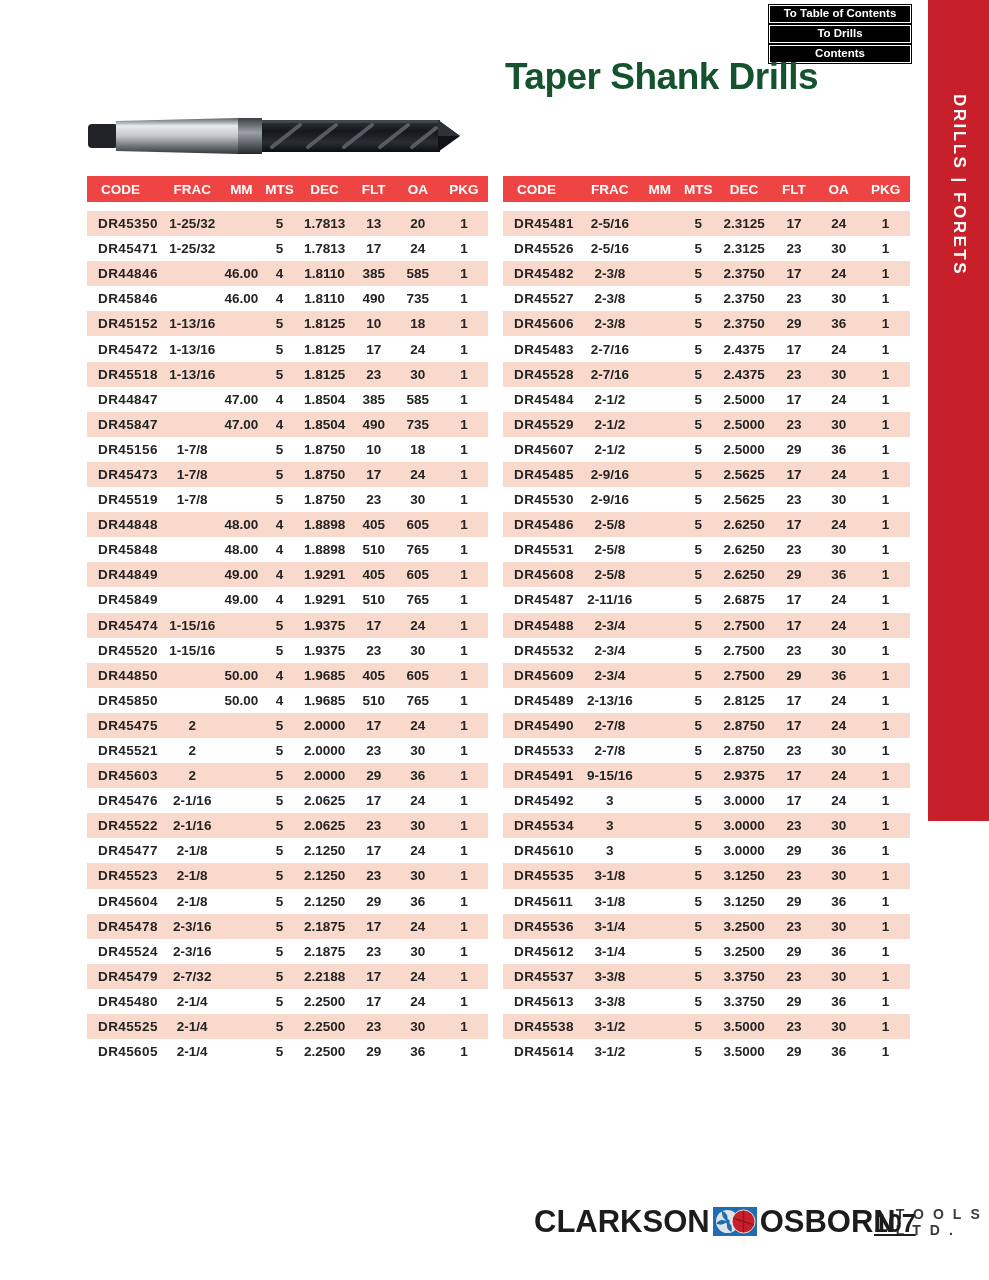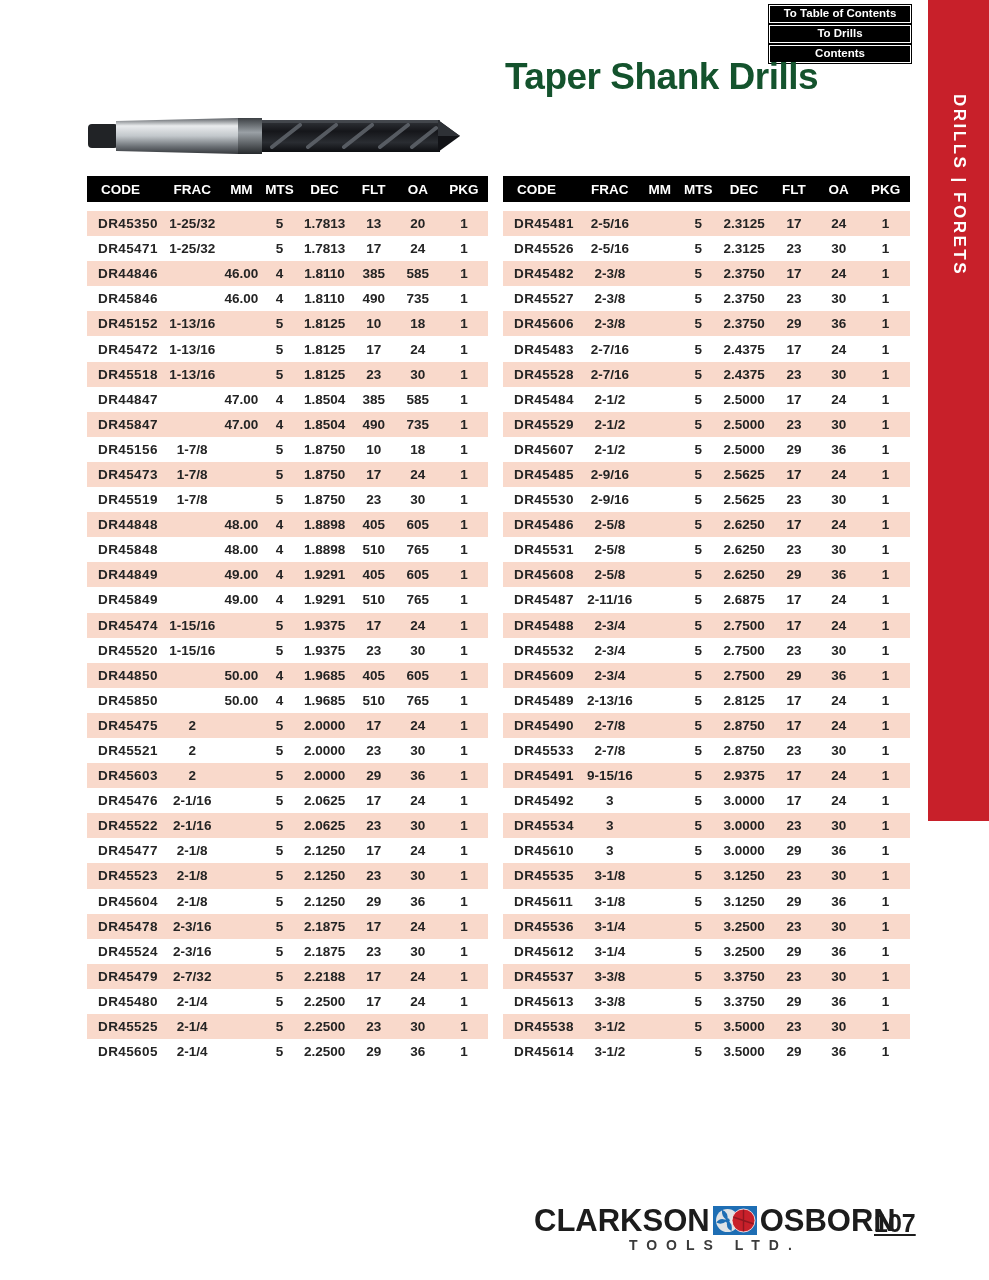--- a/index.html
+++ b/index.html
@@ -40,32 +40,32 @@
   
   .drill-table { position:absolute; top:176px; }
   .drill-table.left  { left:87px;  width:401px; }
   .drill-table.right { left:503px; width:407px; }
   .t-head, .t-row {
     display:grid;
     grid-template-columns:19% 14.5% 10% 9% 13.5% 11% 11% 12%;
     align-items:center;
   }
   .t-head {
-    background:#000000; color:#ffffff; height:26px;
+    background:#ef4444; color:#ffffff; height:26px;
     font-weight:bold; font-size:13.5px; margin-bottom:9px;
   }
   .t-row { height:25.1px; font-weight:bold; font-size:13.5px; color:#242424; background:#ffffff; }
   .t-row.alt { background:#f9d9cb; }
   .hc, .tc { text-align:center; overflow:hidden; white-space:nowrap; }
   .hc.c0, .tc.c0 { text-align:left; padding-left:11px; }
   .hc.c0 { padding-left:14px; }
   .tc.c0 { letter-spacing:0.4px; }
 
   
-  .footer { position:absolute; left:534px; top:1205px; display:flex; flex-direction:column; align-items:center; }
+  .footer { position:absolute; left:534px; top:1205px; display:flex; align-items:center; }
   .brand-row { display:flex; align-items:center; }
   .brand-word { font-size:31px; font-weight:bold; color:#1c1c1c; letter-spacing:0px; line-height:1; }
   .brand-logo { margin:0 3px; display:block; }
   .brand-sub { font-size:14px; font-weight:bold; color:#3a3a3a; letter-spacing:9px; margin-top:1px; }
   .page-num { position:absolute; left:874px; top:1209px; font-size:25px; font-weight:bold; color:#1c1c1c;text-decoration:underline; }
 </style>
 </head>
 <body>
 
 <div class="page">

